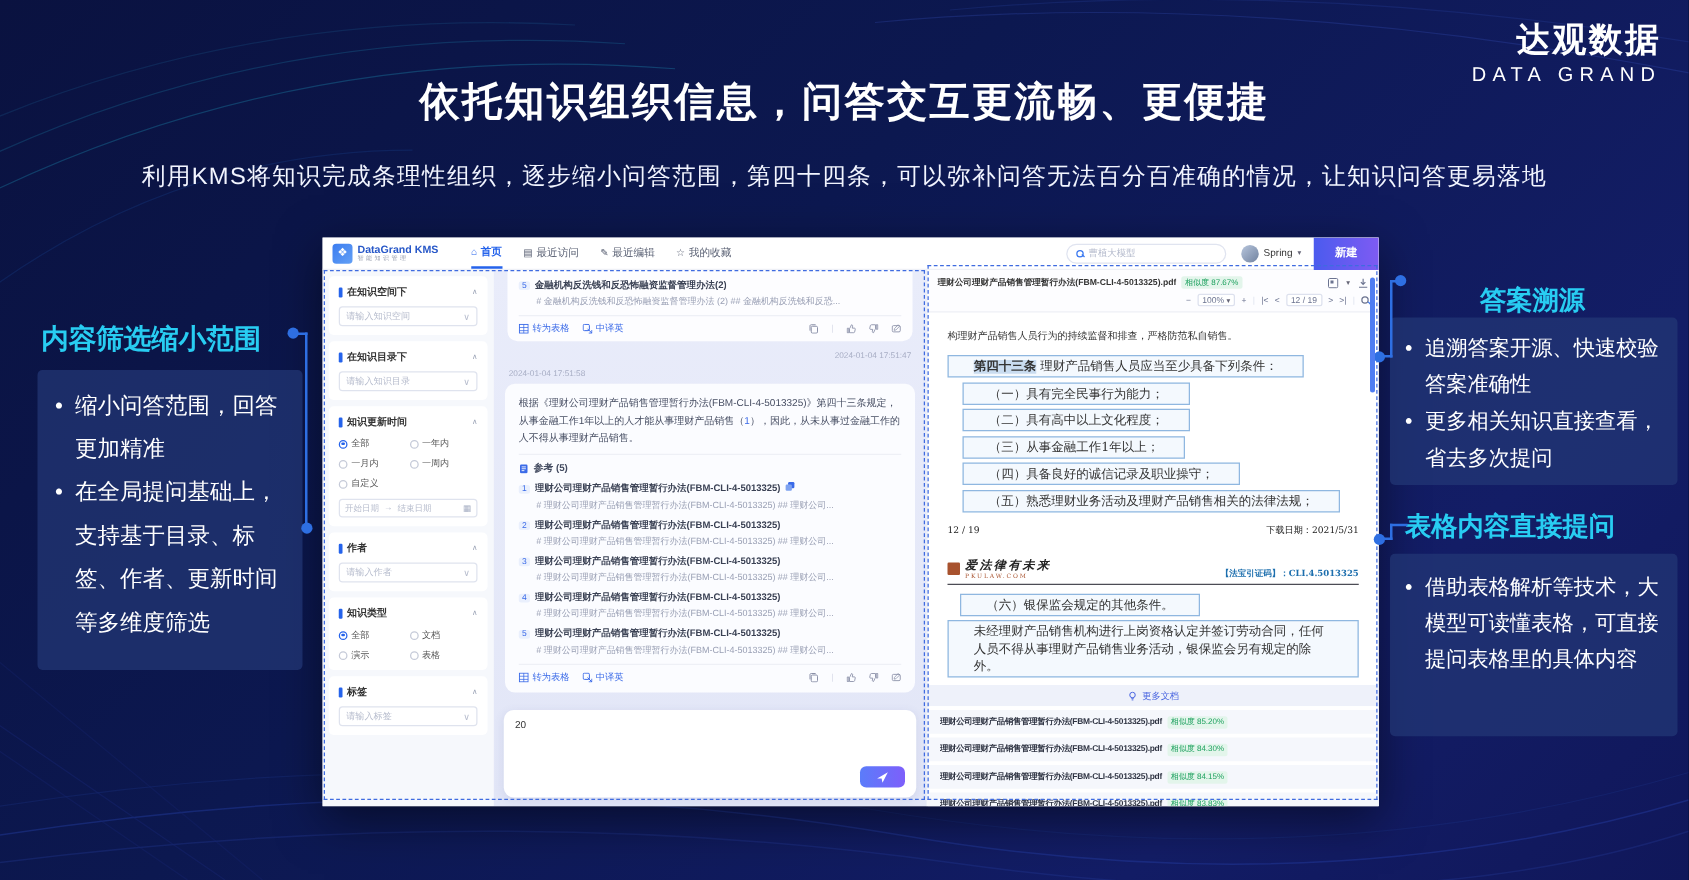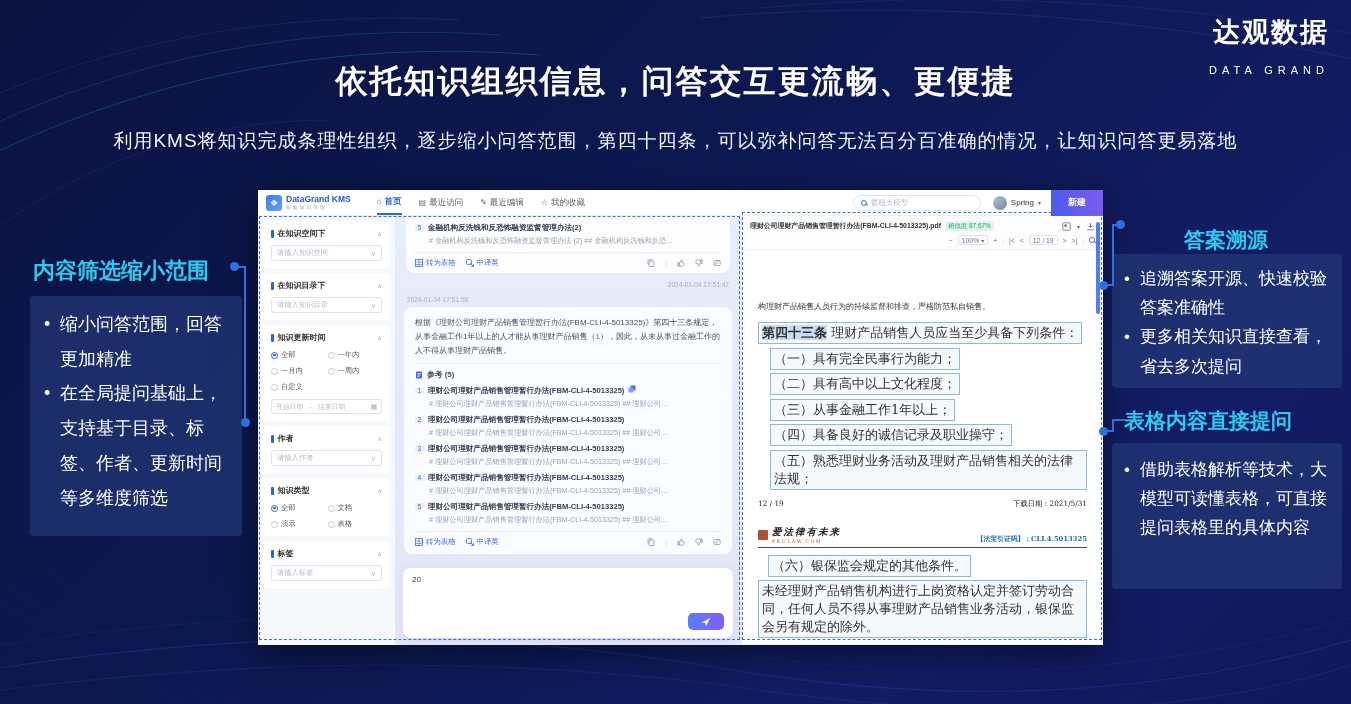--- a/index.html
+++ b/index.html
@@ -4,21 +4,21 @@
 <style>
   * { margin:0; padding:0; box-sizing:border-box; }
   body { font-family:"Liberation Sans","DejaVu Sans",sans-serif; background:#06102e; }
   .slide { position:relative; width:1351px; height:704px; overflow:hidden;
     background:linear-gradient(135deg,#0a1240 0%,#0c1850 40%,#131d66 78%,#10175a 100%); }
   svg.deco { position:absolute; inset:0; z-index:0; pointer-events:none; }
 
   
   .brand { position:absolute; top:14px; right:22px; text-align:right; z-index:1; color:#fff; }
   .brand-cn { font-size:27px; font-weight:bold; letter-spacing:2px; }
-  .brand-en { font-size:11px; letter-spacing:5px; margin-top:14px; }
+  .brand-en { font-size:16px; letter-spacing:5px; margin-top:2px; }
   .slide-title { position:absolute; top:60px; left:0; width:100%; text-align:center; color:#fff;
     font-size:32px; font-weight:bold; letter-spacing:2px; z-index:1; }
   .slide-sub { position:absolute; top:128px; left:0; width:100%; text-align:center; color:#f2f5ff;
     font-size:19px; letter-spacing:1px; z-index:1; }
 
   .co-title { position:absolute; color:#28cdf2; font-weight:bold; z-index:3; }
   .co-card { position:absolute; background:rgba(34,56,118,.72); border-radius:4px; color:#fff; z-index:3; }
   .co-card .blt { position:relative; padding-left:18px; }
   .co-card .blt::before { content:"•"; position:absolute; left:2px; }
   .co-filter-title { left:33px; top:256px; font-size:22px; }
@@ -120,23 +120,23 @@
   .pdf-trow { display:flex; align-items:center; gap:4px; }
   .pdf-title { font-size:6.9px; font-weight:bold; color:#333; white-space:nowrap; overflow:hidden; text-overflow:ellipsis; }
   .badge { flex:none; font-size:6.4px; color:#1ea15f; background:#e3f5eb; border-radius:2px; padding:.5px 3px; white-space:nowrap; }
   .pdf-hicons { margin-left:auto; display:flex; align-items:center; gap:6px; color:#6b7390; flex:none; }
   .pdf-toolbar { display:flex; align-items:center; justify-content:flex-end; gap:5px; margin-top:4px;
     font-size:6.8px; color:#6b7390; }
   .tb-box { border:1px solid #dde1ee; border-radius:2px; padding:.5px 3px; display:flex; align-items:center; gap:2px; background:#fff; }
   .tb-sep { color:#dfe3ee; }
   .pdf-doc { font-family:"DejaVu Serif","Liberation Serif",serif; color:#333; }
   .doc1 { padding:12px 16px 4px; }
-  .doc-p { font-size:8px; line-height:1.8;margin-top:38px; }
+  .doc-p { font-size:8px; line-height:1.8; }
   .clause { width:fit-content; border:1px solid #8fb7e0; background:rgba(205,228,250,.22);
-    padding:1px 3px; margin:3.5px 0 0 12px; font-size:13px; }
+    padding:1px 20px; margin:3.5px 0 0 12px; font-size:10px; }
   .clause.first { margin-left:0; }
   .art-head { font-weight:bold; background:#c9dcf0; }
   .doc1-foot { display:flex; justify-content:space-between; font-size:7.3px; margin:9px 0 4px; color:#222; }
   .page-gap { height:7px; background:#eef0f8; }
   .doc2 { padding:9px 16px 6px; }
   .pk-head { display:flex; align-items:flex-end; justify-content:space-between; border-bottom:1.6px solid #4c4c55; padding-bottom:3px; }
   .pk-logo { display:flex; align-items:center; gap:4px; }
   .pk-seal { width:10px; height:10px; background:#a8522e; border-radius:1px; flex:none; }
   .pk-cn { font-size:9.5px; font-weight:bold; letter-spacing:2px; color:#222; font-style:italic; }
   .pk-en { font-size:4.8px; letter-spacing:1.5px; color:#a8522e; }

